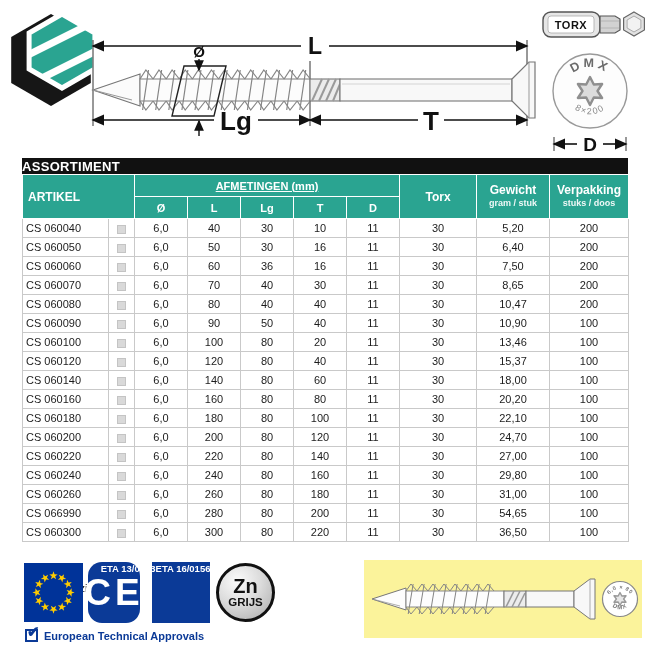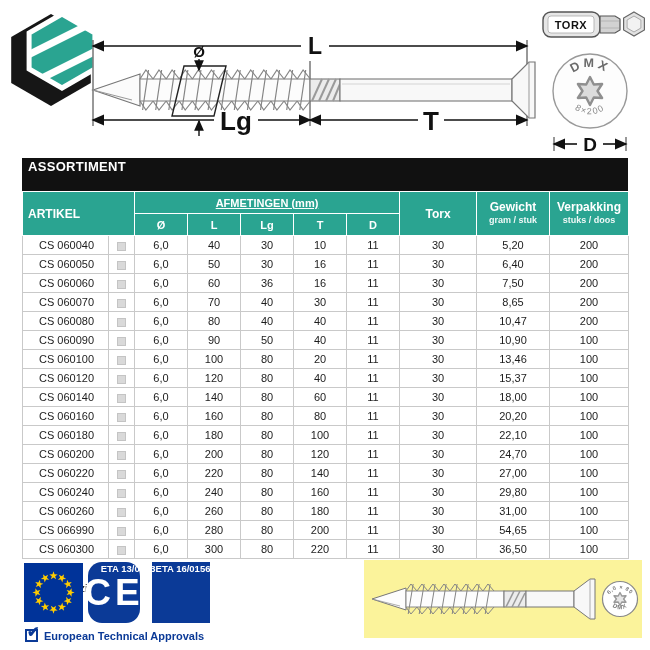--- a/index.html
+++ b/index.html
@@ -6,33 +6,33 @@
   html,body { width:650px; height:650px; }
   body { font-family:"Liberation Sans", sans-serif; background:#fff; position:relative; overflow:hidden; }
 
   
   .stage { position:absolute; left:0; top:0; width:650px; height:650px; }
   #logo-svg { position:absolute; left:4px; top:8px; }
   #diagram-svg { position:absolute; left:88px; top:4px; }
 
   
   .table-wrap { position:absolute; left:22px; top:158px; width:606px; }
-  .table-title { background:#111; color:#fff; font-size:13px; font-weight:bold; height:33px;
-                 line-height:18px; padding-left:6px; letter-spacing:.3px; }
+  .table-title { background:#111; color:#fff; font-size:13px; font-weight:bold; height:16px;
+                 line-height:18px; letter-spacing:.3px; }
   table { border-collapse:collapse; table-layout:fixed; width:606px; }
   thead th { background:var(--teal,#2aa491); color:#fff; border:1px solid #fff; font-weight:bold; }
   th.h-artikel { text-align:left; padding-left:5px; font-size:12px;margin-left:12px; }
   th.h-afm { font-size:11px; height:22px;text-decoration:underline; }
   th.h-sub { font-size:11px; height:22px; }
   th.h-torx { font-size:12px; }
   th.h-two { font-size:12px; line-height:1.15; }
   th.h-two .sub { display:block; font-size:9px; font-weight:bold; opacity:.92; }
   tbody td { background:#fff; border:1px solid #c9c9c9; height:19px; font-size:11px;
              color:#1c1c1c; text-align:center; overflow:hidden; white-space:nowrap; }
-  tbody td.c-art { text-align:left; padding-left:16px; }
+  tbody td.c-art { text-align:left; padding-left:3px; }
   .sw { display:inline-block; width:9px; height:9px; background:var(--swatch,#d9d9d9);
         border:1px solid #c4c4c4; vertical-align:middle; }
 
   
   .legend { position:absolute; left:25px; top:546px; display:flex; align-items:center; gap:7px;
             font-size:11px; color:#222;margin-top:36px; }
 
   
   .cert { position:absolute; top:562px; height:61px; }
   #eu-flag   { left:24px;  width:59px; }
@@ -449,20 +449,24 @@
   <div id="ce-mark" class="cert cert-pos">
     <span>CE</span>
   </div>
 
   <div id="eta-box" class="cert cert-pos">
     <div>ETA 13/0393</div>
     <div>ETA 16/0156</div>
     <div>ETA 19/0474</div>
   </div>
 
+  <div id="zn-badge" class="cert-pos">
+    <span class="zn">Zn</span>
+    <span class="gr">GRIJS</span>
+  </div>
 
   <div class="approvals">
     <span class="box">
         <span class="tick">✔</span>
       </span>
     <span class="cap">European Technical Approvals</span>
   </div>
 
   <div class="product-panel">
     <svg width="278" height="78" viewBox="0 0 278 78">

